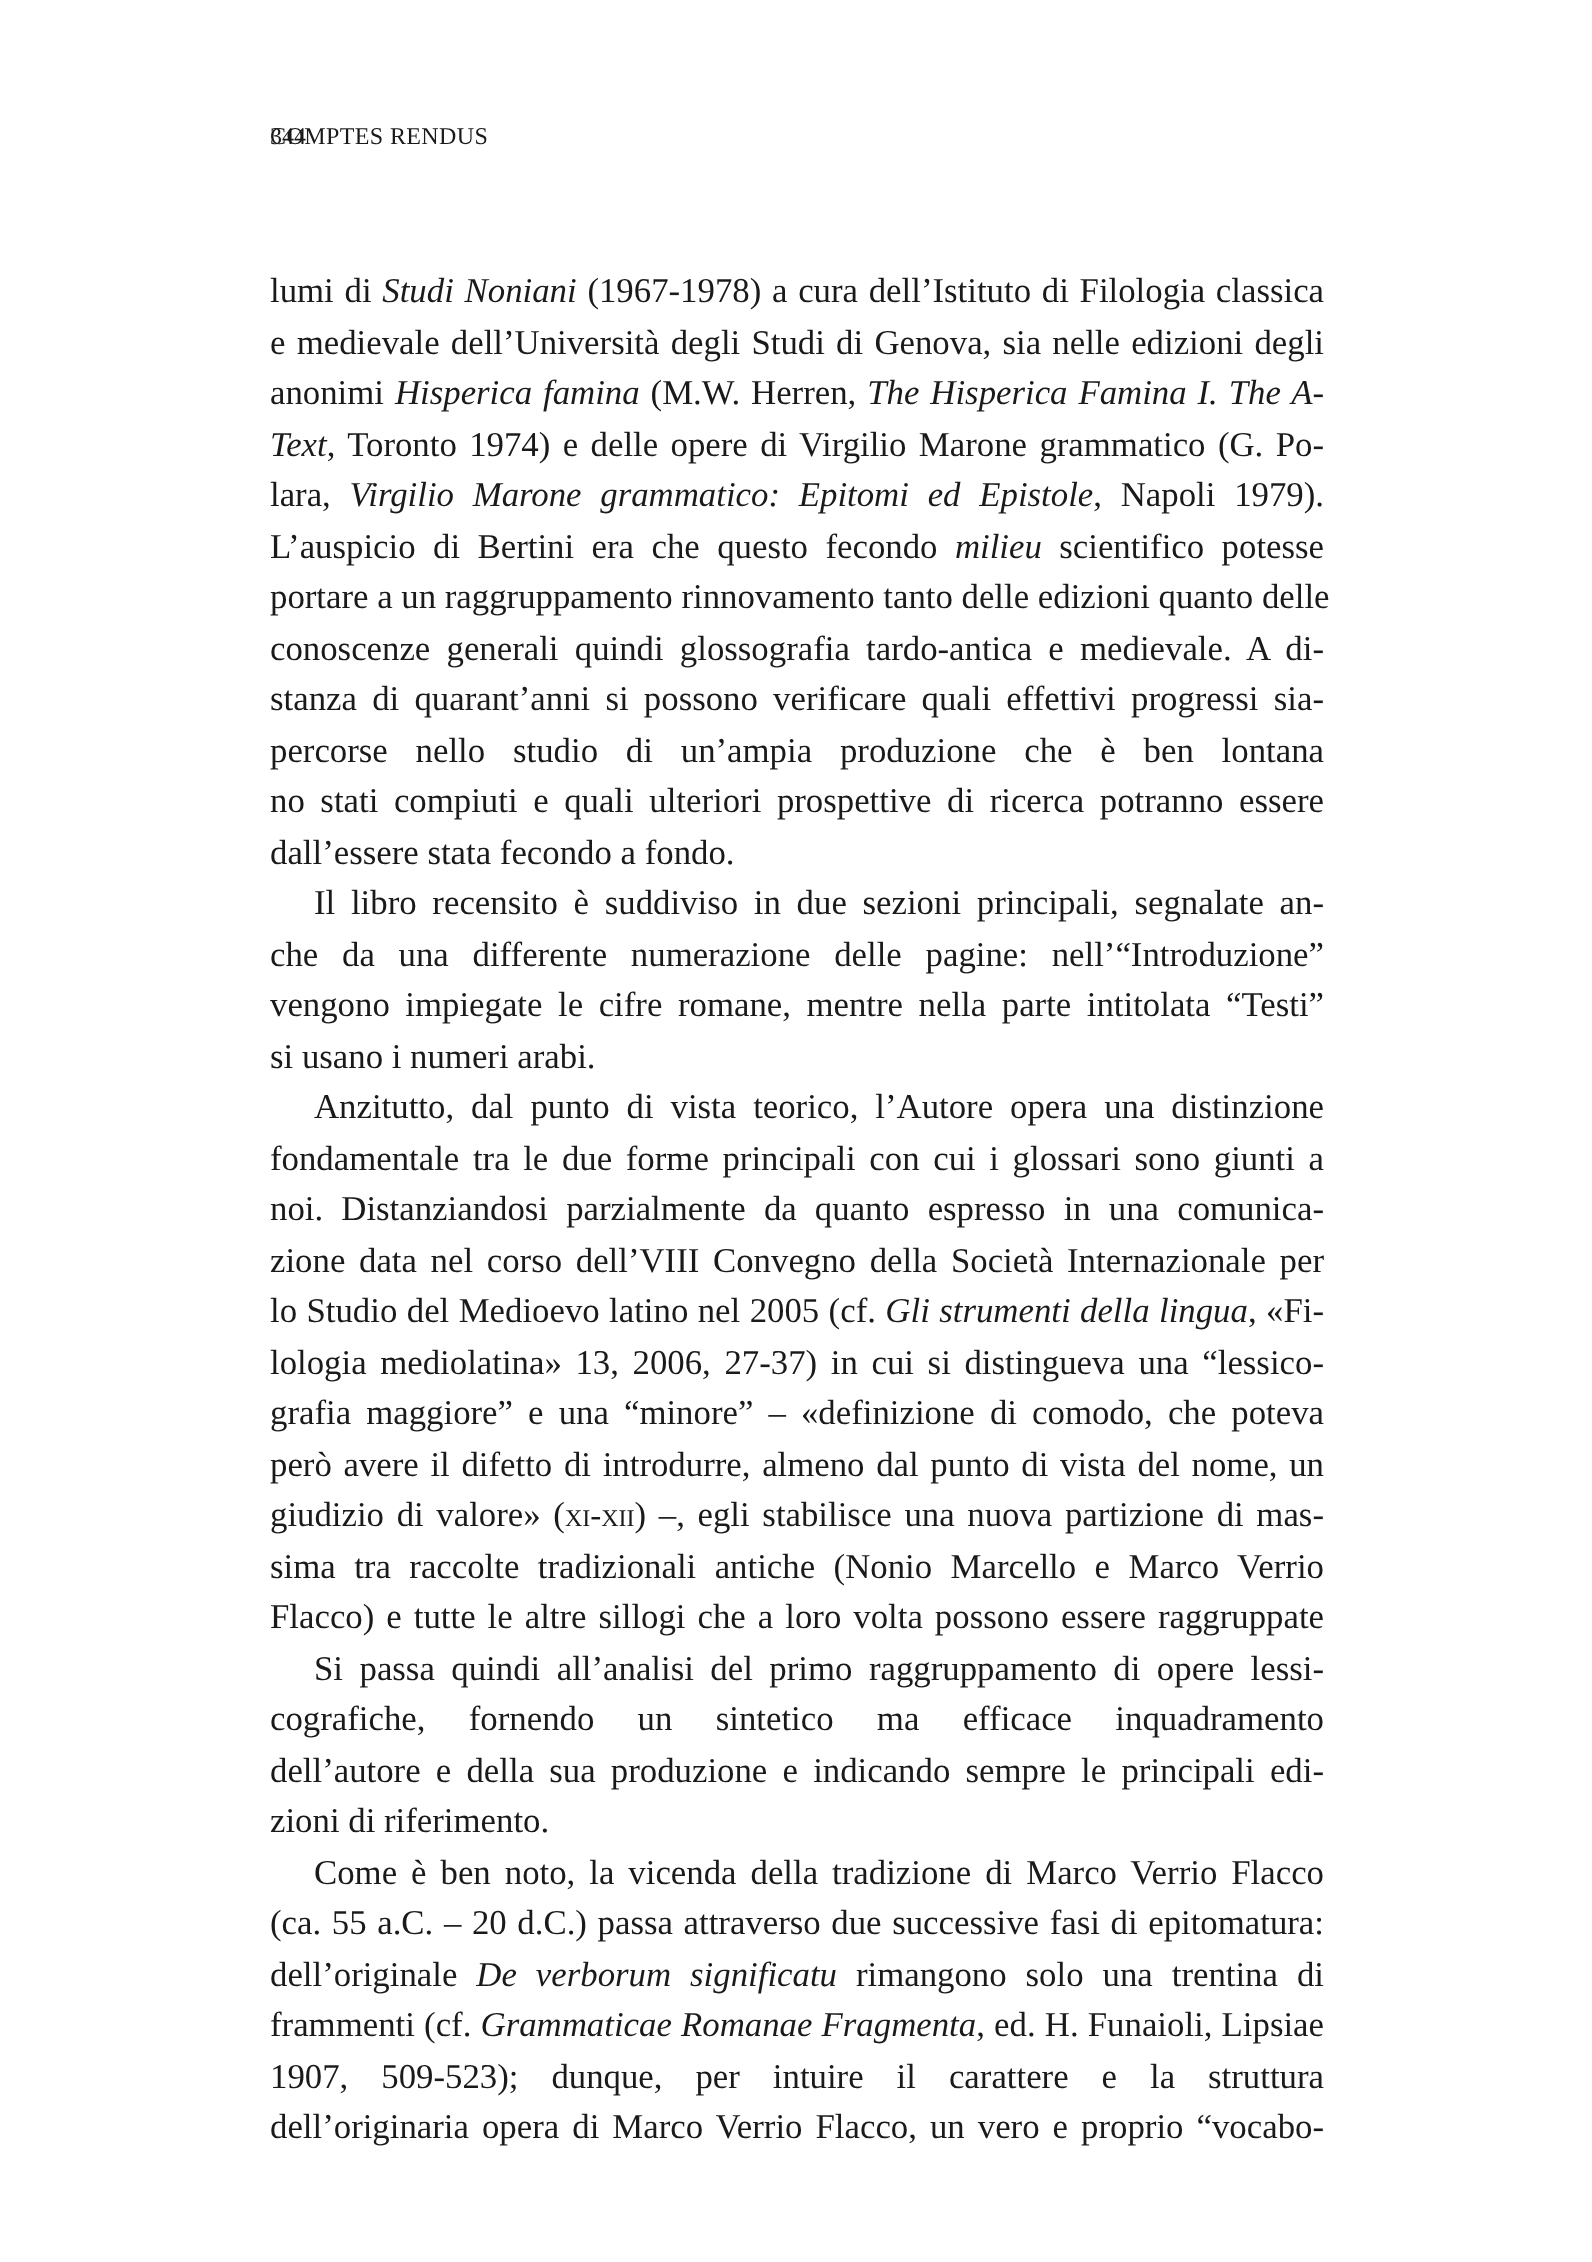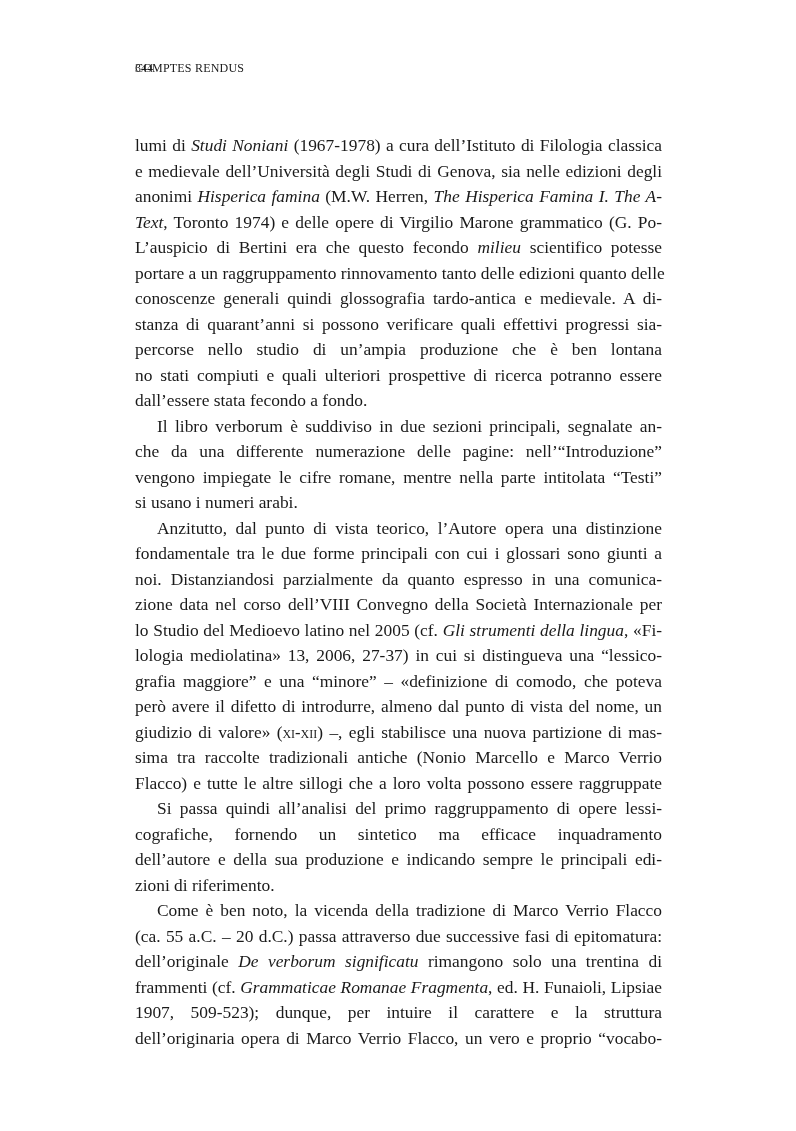--- a/index.html
+++ b/index.html
@@ -34,30 +34,31 @@
   <div class="running-head">
     <span class="page-number">344</span>
     <span class="running-title">COMPTES RENDUS</span>
   </div>
   <div class="body-text" id="body-text">
       <p>
         <span class="line"><span>lumi di </span><i>Studi Noniani</i><span> (1967-1978) a cura dell’Istituto di Filologia classica</span></span>
         <span class="line"><span>e medievale dell’Università degli Studi di Genova, sia nelle edizioni degli</span></span>
         <span class="line"><span>anonimi </span><i>Hisperica famina</i><span> (M.W. Herren, </span><i>The Hisperica Famina I. The A-</i></span>
         <span class="line"><i>Text</i><span>, Toronto 1974) e delle opere di Virgilio Marone grammatico (G. Po-</span></span>
+        <span class="line"><span>lara, </span><i>Virgilio Marone grammatico: Epitomi ed Epistole</i><span>, Napoli 1979).</span></span>
         <span class="line"><span>L’auspicio di Bertini era che questo fecondo </span><i>milieu</i><span> scientifico potesse</span></span>
         <span class="line"><span>portare a un raggruppamento rinnovamento tanto delle edizioni quanto delle</span></span>
         <span class="line"><span>conoscenze generali quindi glossografia tardo-antica e medievale. A di-</span></span>
         <span class="line"><span>stanza di quarant’anni si possono verificare quali effettivi progressi sia-</span></span>
         <span class="line"><span>percorse nello studio di un’ampia produzione che è ben lontana</span></span>
         <span class="line"><span>no stati compiuti e quali ulteriori prospettive di ricerca potranno essere</span></span>
         <span class="line last"><span>dall’essere stata fecondo a fondo.</span></span>
       </p>
       <p>
-        <span class="line" style="text-indent: 22px;"><span>Il libro verborum è suddiviso in due sezioni principali, segnalate an-</span></span>
+        <span class="line" style="text-indent: 22px;"><span>Il libro recensito è suddiviso in due sezioni principali, segnalate an-</span></span>
         <span class="line"><span>che da una differente numerazione delle pagine: nell’“Introduzione”</span></span>
         <span class="line"><span>vengono impiegate le cifre romane, mentre nella parte intitolata “Testi”</span></span>
         <span class="line last"><span>si usano i numeri arabi.</span></span>
       </p>
       <p>
         <span class="line" style="text-indent: 22px;"><span>Anzitutto, dal punto di vista teorico, l’Autore opera una distinzione</span></span>
         <span class="line"><span>fondamentale tra le due forme principali con cui i glossari sono giunti a</span></span>
         <span class="line"><span>noi. Distanziandosi parzialmente da quanto espresso in una comunica-</span></span>
         <span class="line"><span>zione data nel corso dell’VIII Convegno della Società Internazionale per</span></span>
         <span class="line"><span>lo Studio del Medioevo latino nel 2005 (cf. </span><i>Gli strumenti della lingua</i><span>, «Fi-</span></span>

